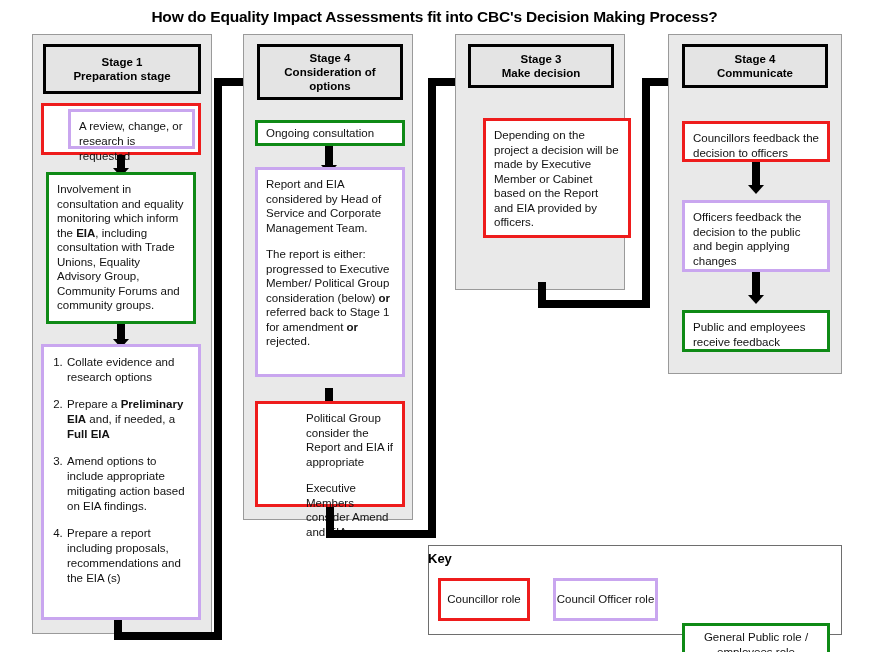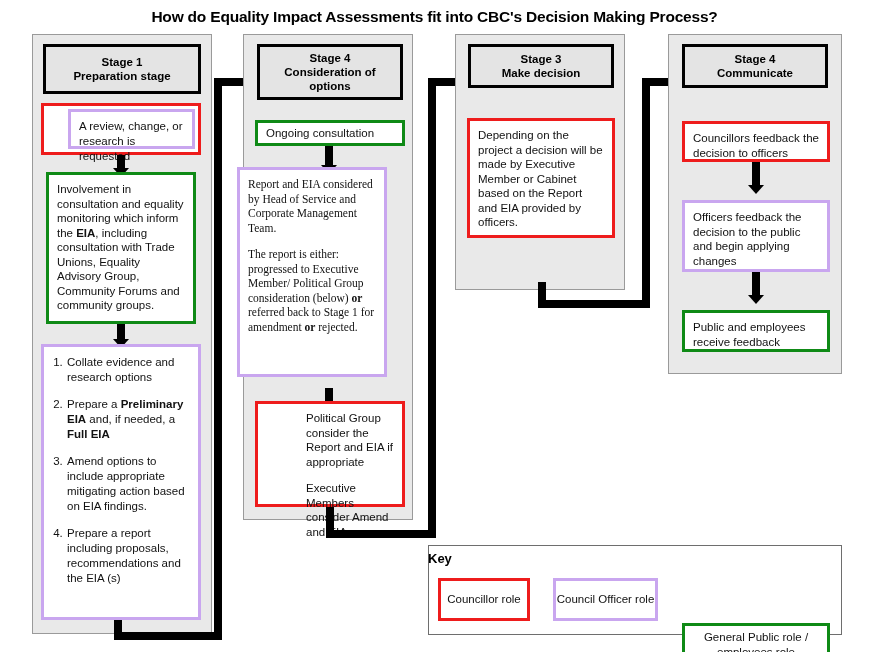--- a/index.html
+++ b/index.html
@@ -217,21 +217,21 @@
 
   <div class="abs cbox green" style="left:255px; top:120px; width:150px; height:26px; padding:8px 8px; display:flex; align-items:center;">
     <span>Ongoing consultation</span>
   </div>
 
   <div class="abs downarrow" style="left:321px; top:146px; height:28px;">
     <div class="shaft" style="height:19px;"></div>
     <div class="head" style="top:19px;"></div>
   </div>
 
-  <div class="abs cbox purple" style="left:237px; top:167px; width:150px; height:210px;font-family:Liberation Serif, serif;">
+  <div class="abs cbox purple" style="left:255px; top:167px; width:150px; height:210px;">
     <p>Report and EIA considered by Head of Service and Corporate Management Team.</p>
     <p><span>The report is either: progressed to Executive Member/ Political Group consideration (below) </span><b>or</b><span> referred back to Stage 1 for amendment </span><b>or</b><span> rejected.</span></p>
   </div>
 
   <div class="abs downarrow" style="left:321px; top:388px; height:26px;">
     <div class="shaft" style="height:17px;"></div>
     <div class="head" style="top:17px;"></div>
   </div>
 
   <div class="abs cbox red" style="left:255px; top:401px; width:150px; height:106px;padding-left:48px;">
@@ -247,21 +247,21 @@
 
   <div class="abs panel" style="left:455px; top:34px; width:170px; height:256px;"></div>
 
   <div class="abs stage-header" style="left:468px; top:44px; width:146px; height:44px;">
     <div>
       <span>Stage 3</span><br>
       <span>Make decision</span>
     </div>
   </div>
 
-  <div class="abs cbox red" style="left:467px; top:118px; width:148px; height:120px;">
+  <div class="abs cbox red" style="left:483px; top:118px; width:148px; height:120px;">
     <p>Depending on the project a decision will be made by Executive Member or Cabinet based on the Report and EIA provided by officers.</p>
   </div>
 
   <div class="abs seg" style="left:538px; top:282px; width:8px; height:26px;"></div>
   <div class="abs seg" style="left:538px; top:300px; width:112px; height:8px;"></div>
   <div class="abs seg" style="left:642px; top:82px; width:8px; height:226px;"></div>
   <div class="abs seg" style="left:642px; top:78px; width:28px; height:8px;"></div>
   <div class="abs arrowright" style="left:669px; top:74px;"></div>
 
   <div class="abs panel" style="left:668px; top:34px; width:174px; height:340px;"></div>

